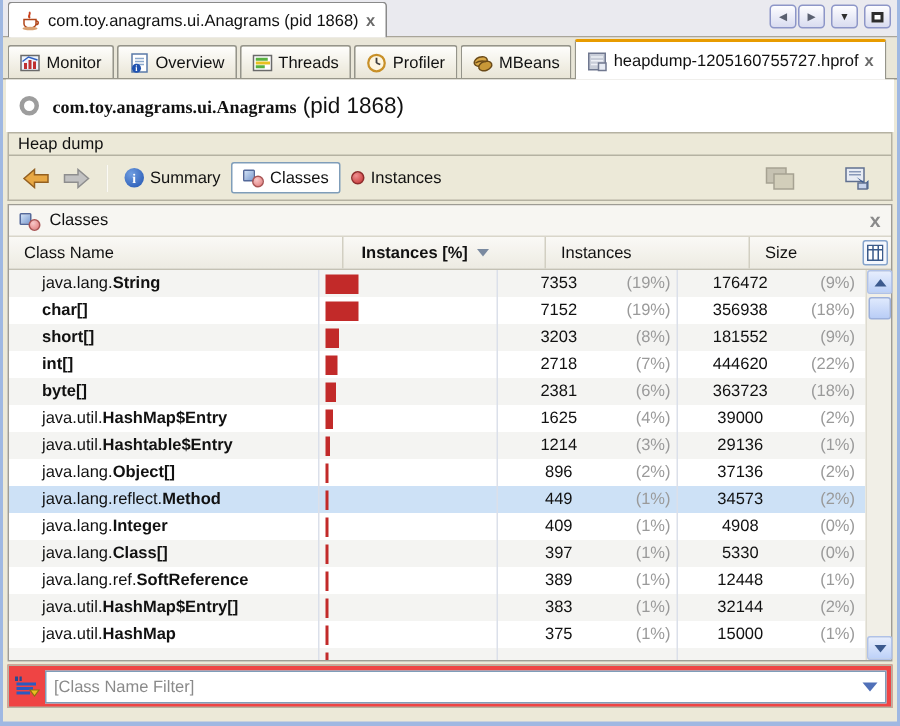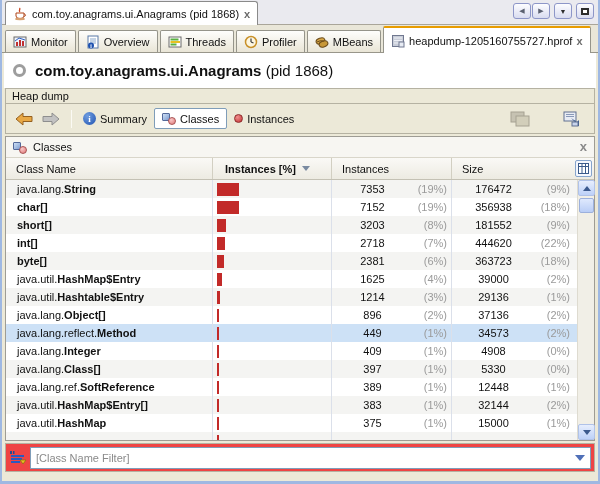--- a/index.html
+++ b/index.html
@@ -26,21 +26,21 @@
                border-bottom:1px solid #98968a; display:flex; align-items:flex-end; padding-left:3px; }
   .doc-tab { display:flex; align-items:center; gap:4px; padding:0 7px; height:22px; margin-right:2px;
              background:linear-gradient(#fefefc,#e9e5d6); border:1px solid #95948a; border-bottom:none;
              border-radius:2px 2px 0 0; white-space:nowrap; }
   .doc-tab.active { height:27px; margin-bottom:-1px; background:#fff; border-top:2px solid #e89c00; z-index:3; }
 
   
   .title-area { position:absolute; left:2px; right:2px; top:53px; height:35px; background:#fff;
                 display:flex; align-items:center; padding-left:9px; gap:9px; }
   .ring { width:13px; height:13px; border:3px solid #9d9d9d; border-radius:50%; background:#fff; }
-  .title-main { font-size:15px; font-weight:bold; }
+  .title-main { font-size:12px; font-weight:bold;font-family:Liberation Serif, serif; }
   .title-suffix { font-size:15px;text-align:center; }
 
   
   .heap-strip { position:absolute; left:3px; right:3px; top:88px; height:16px; background:#ece9d8;
                 border:1px solid #b5b2a2; line-height:14px; padding-left:6px; }
 
   
   .toolbar { position:absolute; left:3px; right:3px; top:104px; height:30px; background:#ece9d8;
              border-left:1px solid #b5b2a2; border-right:1px solid #b5b2a2; border-bottom:1px solid #b5b2a2;
              display:flex; align-items:center; padding:0 9px; gap:7px; }
@@ -56,36 +56,36 @@
   .cls-icon { position:relative; width:14px; height:13px; }
   .cls-icon .b { position:absolute; left:0; top:1px; width:8px; height:8px; background:linear-gradient(135deg,#cfe0f5,#7d9cd0); border:1px solid #54699a; border-radius:1px; }
   .cls-icon .r { position:absolute; right:0; bottom:0; width:8px; height:8px; border-radius:50%; background:radial-gradient(circle at 35% 30%,#f8c8c8,#e07878); border:1px solid #a85454; }
 
   
   .panel { position:absolute; left:3px; right:3px; top:136px; height:305px; background:#fff; border:1px solid #9e9c94; }
   .panel-head { height:21px; background:#f7f6f2; border-bottom:1px solid #d9d6ca; display:flex; align-items:center; padding:0 7px; gap:6px; }
   .panel-close { margin-left:auto; color:#8a8a8a; font-size:13px; font-weight:bold; line-height:10px; }
 
   .thead { position:relative; height:22px; background:linear-gradient(#faf9f6,#edebe2); border-bottom:1px solid #c4c1b4;
-           display:flex; align-items:flex-start; }
+           display:flex; align-items:flex-start;gap:16px; }
   .th { height:100%; display:flex; align-items:center; }
   .th-name { width:206px; padding-left:10px; }
   .th-bar  { width:119px; padding-left:12px; font-weight:bold; border-left:1px solid #d2cfc2; gap:6px; }
   .th-inst { width:120px; padding-left:10px; border-left:1px solid #d2cfc2; }
   .th-size { flex:1; padding-left:10px; border-left:1px solid #d2cfc2; }
   .sort-arrow { width:0; height:0; border-left:4px solid transparent; border-right:4px solid transparent; border-top:5px solid #7a8aa0; }
   .col-chooser { position:absolute; right:2px; top:2px; width:17px; height:17px; background:#f4f7fd;
                  border:1px solid #86a4cc; border-radius:2px; display:flex; align-items:center; justify-content:center; }
 
   .tbody { position:absolute; left:0; right:17px; top:43px; bottom:0; overflow:hidden; }
   .trow { height:18px; display:flex; align-items:center; background:#fff; }
   .trow.even { background:#f4f4f2; }
   .trow.selected { background:#cde1f6; }
   .td { height:100%; display:flex; align-items:center; }
-  .td-name { width:206px; padding-left:11px; overflow:hidden; white-space:nowrap; }
+  .td-name { width:206px; padding-left:22px; overflow:hidden; white-space:nowrap; }
   .td-name b { font-weight:bold; }
   .td-bar { width:119px; border-left:1px solid #dbe0ea; padding-left:4px; }
   .bar { height:13px; background:#c22a29; }
   .td-inst { width:120px; border-left:1px solid #dbe0ea; }
   .td-size { flex:1; border-left:1px solid #dbe0ea; }
   .num { flex:1; text-align:center; }
   .pct { width:38px; text-align:right; color:#9a9a9a; padding-right:4px; }
   .td-size .pct { width:42px; padding-right:7px; }
 
   

